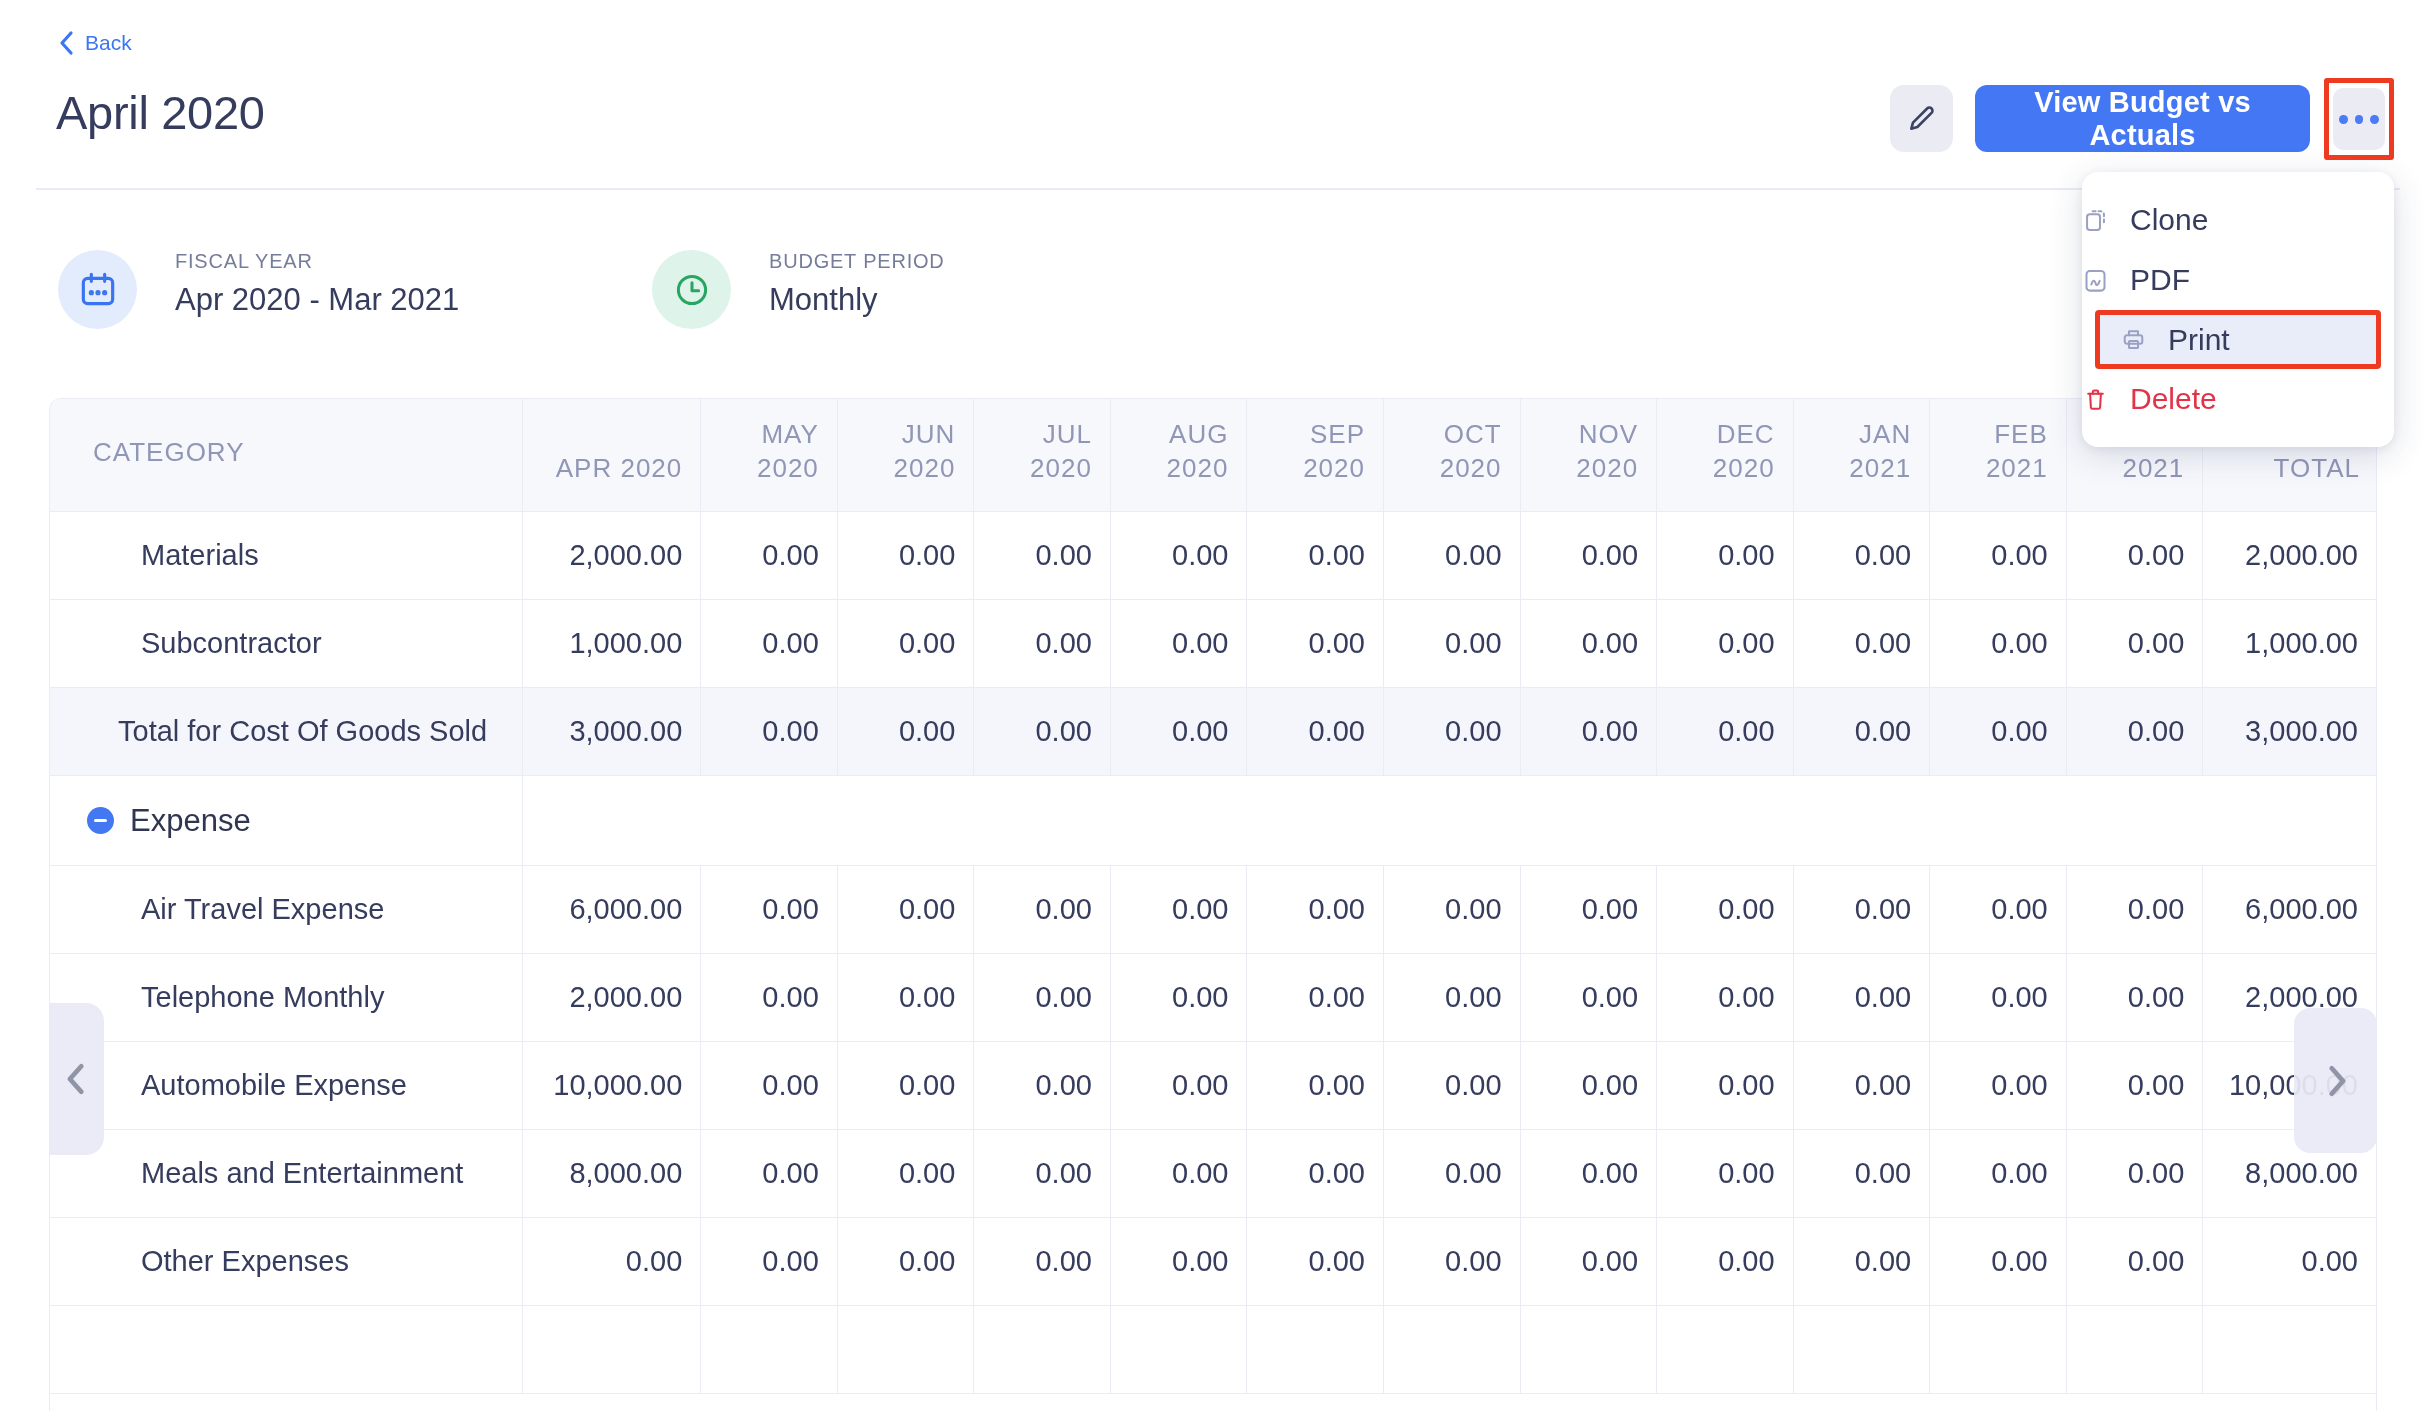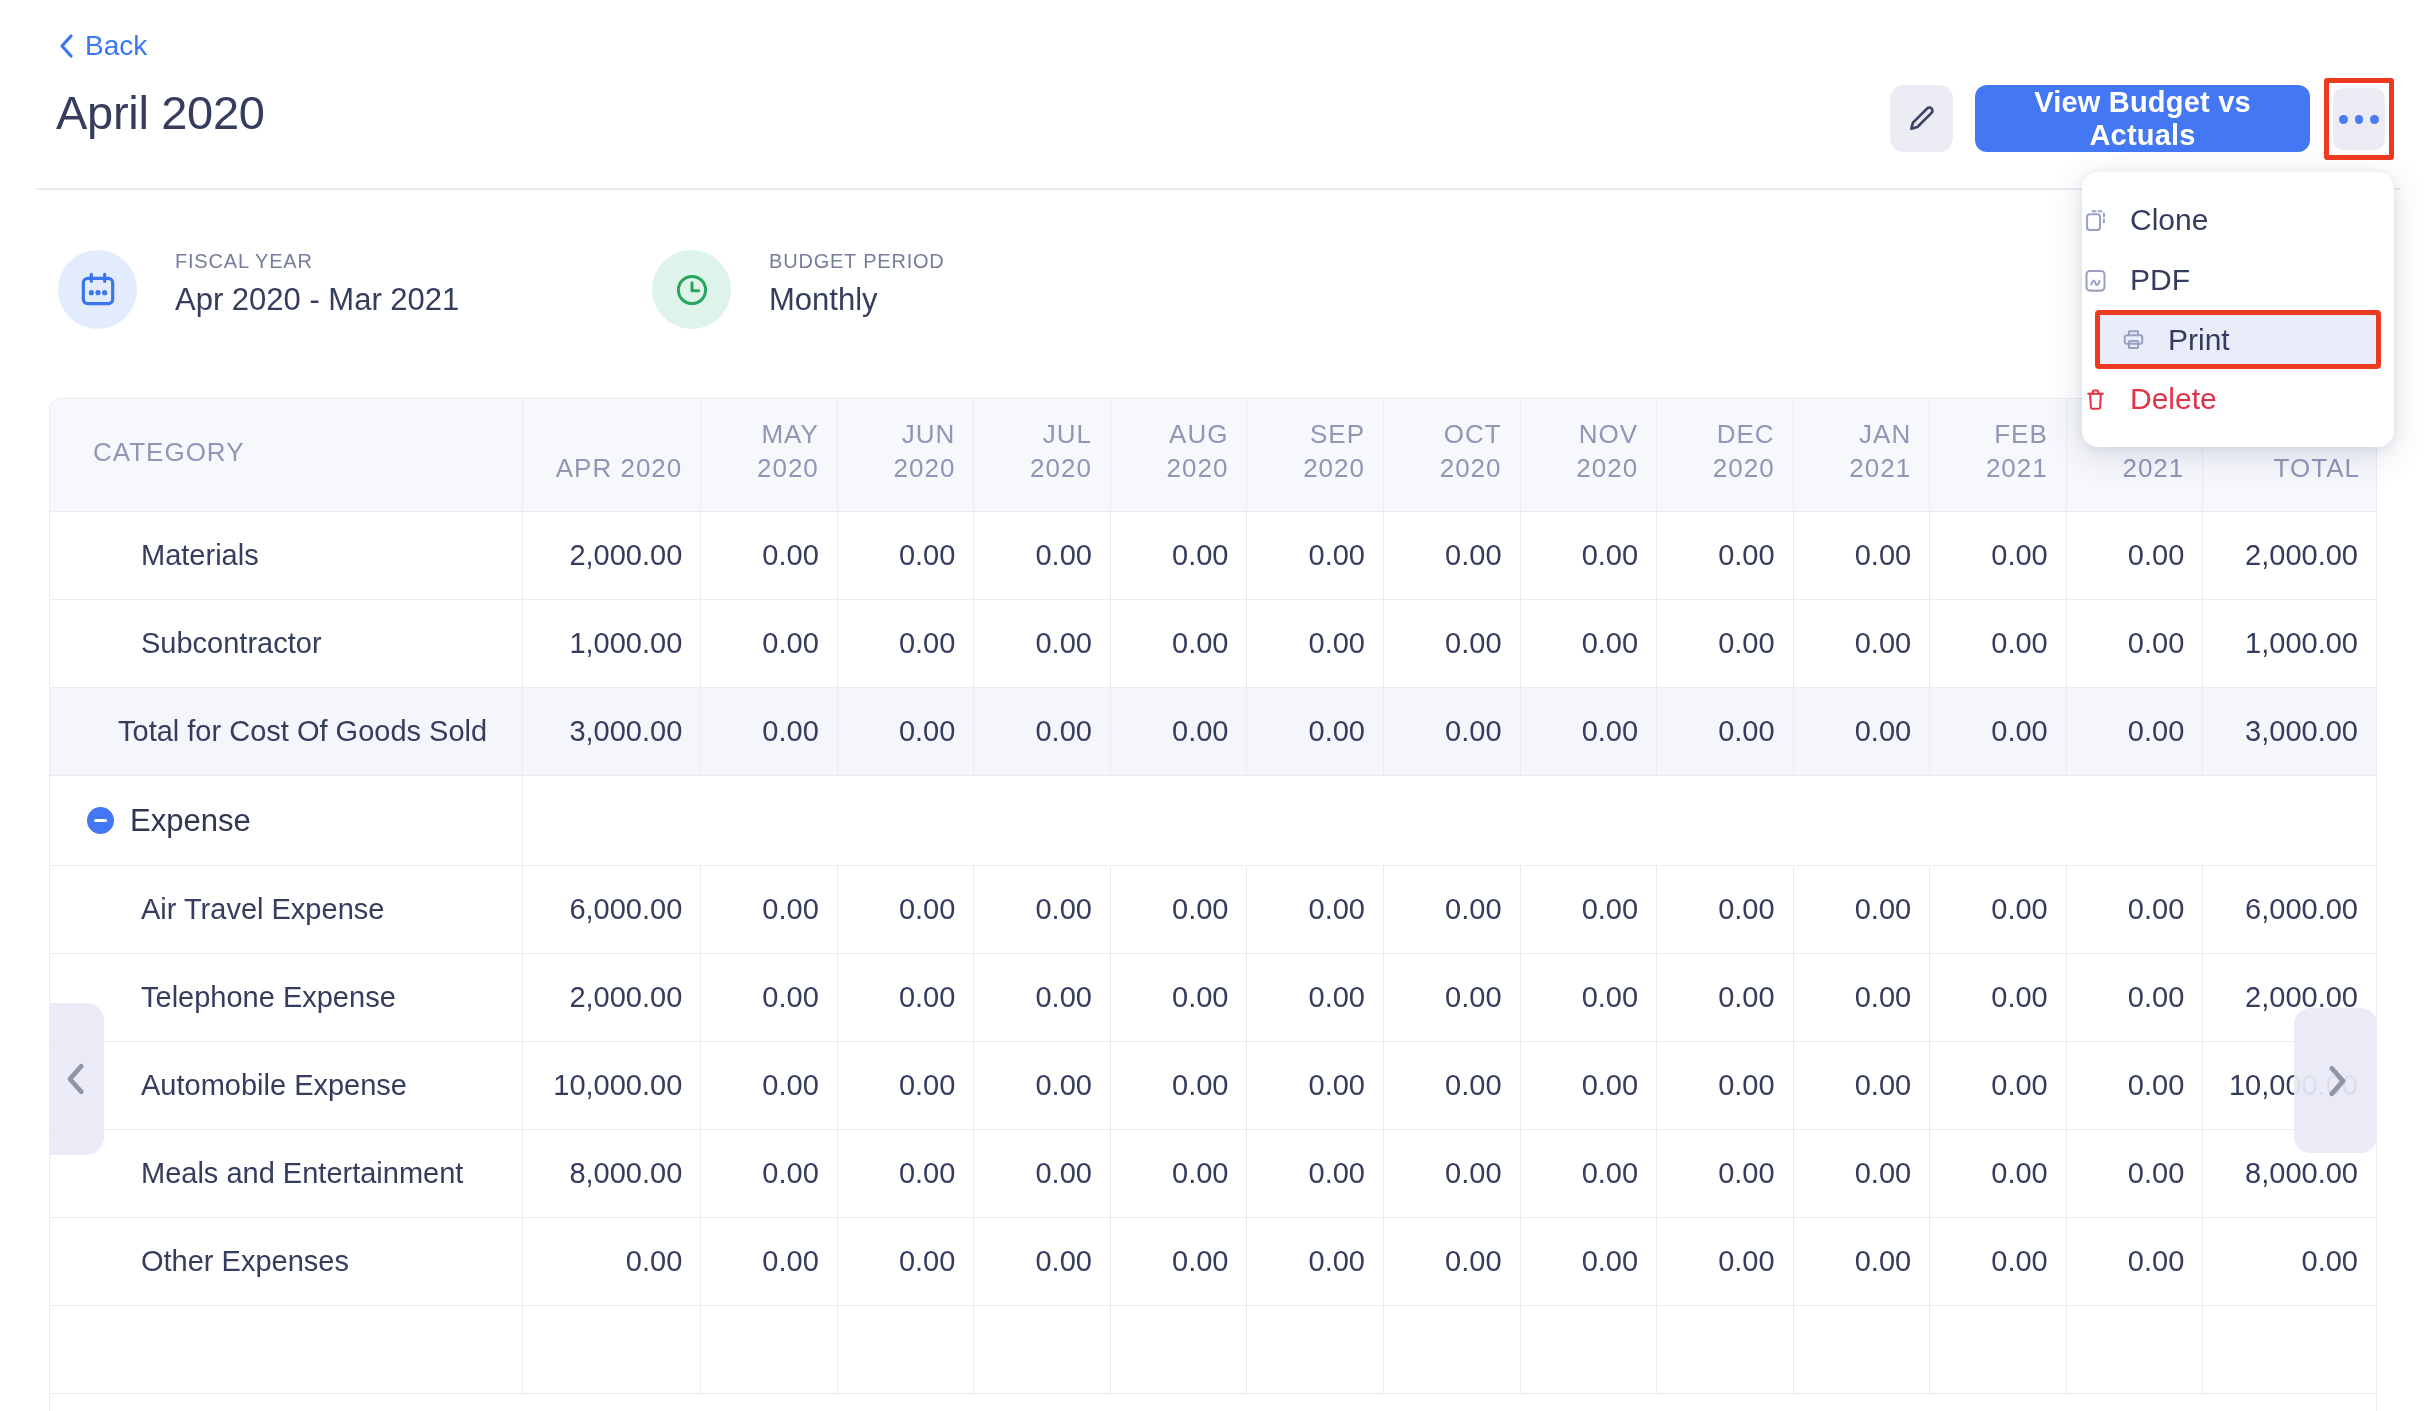--- a/index.html
+++ b/index.html
@@ -5,21 +5,21 @@
   html,body{margin:0;padding:0;}
   body{
     width:2424px;height:1411px;position:relative;overflow:hidden;
     background:#ffffff;
     font-family:"Liberation Sans","DejaVu Sans",sans-serif;
     color:var(--text-dark);
   }
   
   .back-link{
     position:absolute;left:58px;top:30px;display:flex;align-items:center;gap:11px;
-    color:var(--link);font-size:28px;font-weight:500;cursor:pointer;text-decoration:none;
+    color:var(--link);font-size:21px;font-weight:500;cursor:pointer;text-decoration:none;
   }
   .back-link svg{display:block}
   .page-title{
     position:absolute;left:56px;top:84px;font-size:47px;line-height:58px;
     font-weight:500;color:var(--text-dark);letter-spacing:-0.3px;margin:0;
   }
   .header-divider{
     position:absolute;left:36px;right:24px;top:188px;height:2px;background:#e9ebf3;
   }
   .toolbar-edit{
@@ -297,21 +297,21 @@
           <td class="num">0.00</td>
           <td class="num">0.00</td>
           <td class="num">0.00</td>
           <td class="num">0.00</td>
           <td class="num">0.00</td>
           <td class="num">0.00</td>
           <td class="num">0.00</td>
           <td class="num">6,000.00</td>
         </tr>
         <tr class="item">
-          <td class="cat-item">Telephone Expense</td>
+          <td class="cat-item">Telephone Monthly</td>
           <td class="num">2,000.00</td>
           <td class="num">0.00</td>
           <td class="num">0.00</td>
           <td class="num">0.00</td>
           <td class="num">0.00</td>
           <td class="num">0.00</td>
           <td class="num">0.00</td>
           <td class="num">0.00</td>
           <td class="num">0.00</td>
           <td class="num">0.00</td>

